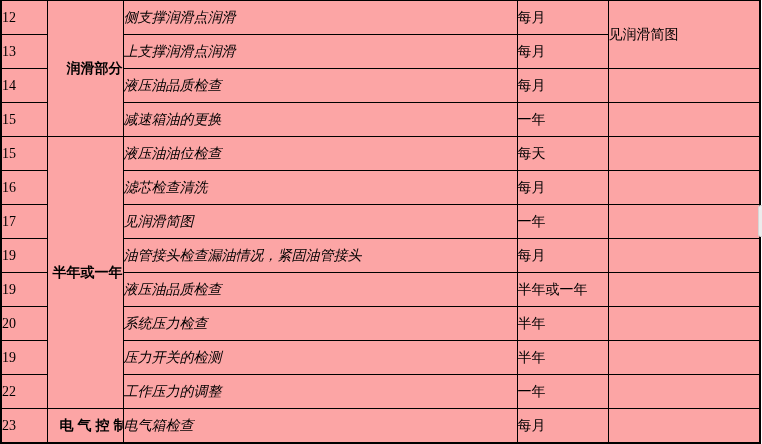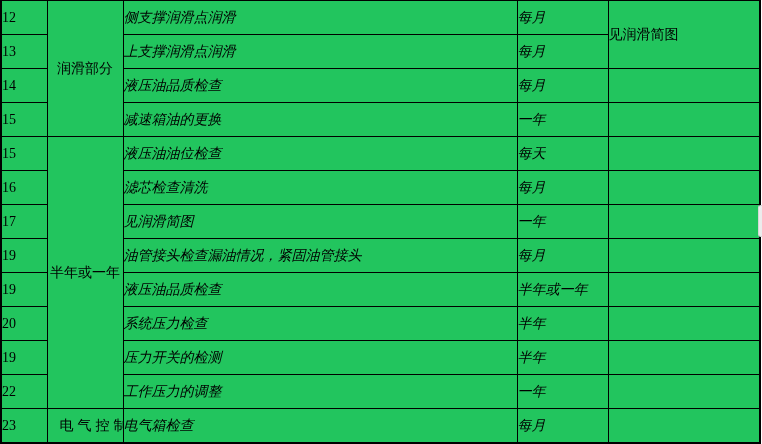--- a/index.html
+++ b/index.html
@@ -27,33 +27,33 @@
     border-right: 2px solid #000;
     border-bottom: 2px solid #000;
   }
   table.schedule td {
     border: 1px solid #000;
     height: 33px;
     padding: 0;
     overflow: hidden;
     white-space: nowrap;
     vertical-align: middle;
-    background: #22c55e;
+    background: #fca5a5;
   }
   .col-no   { width: 46px;  }
   .col-cat  { width: 76px;  }
   .col-task { width: 394px; }
   .col-freq { width: 91px;  }
   .col-note { width: 152px; }
 
   td.cell-no   { padding-left: 7px; }
-  td.cell-cat  { text-align: center; padding: 0 2px; }
+  td.cell-cat  { text-align: right; padding: 0 2px; font-weight: bold; }
   td.cell-cat.distributed { letter-spacing: 4px; padding-left: 12px; padding-right: 0; }
   td.cell-task { padding-left: 6px; font-style: italic; }
-  td.cell-freq { padding-left: 5px; font-style: italic; }
+  td.cell-freq { padding-left: 5px; }
   td.cell-note { padding-left: 6px; margin-top: 36px; }
 
   .scroll-sliver {
     position: absolute;
     right: 0px;
     top: 205px;
     width: 3px;
     height: 30px;
     background: #ececec;
     border: 1px solid #d6d6d6;

